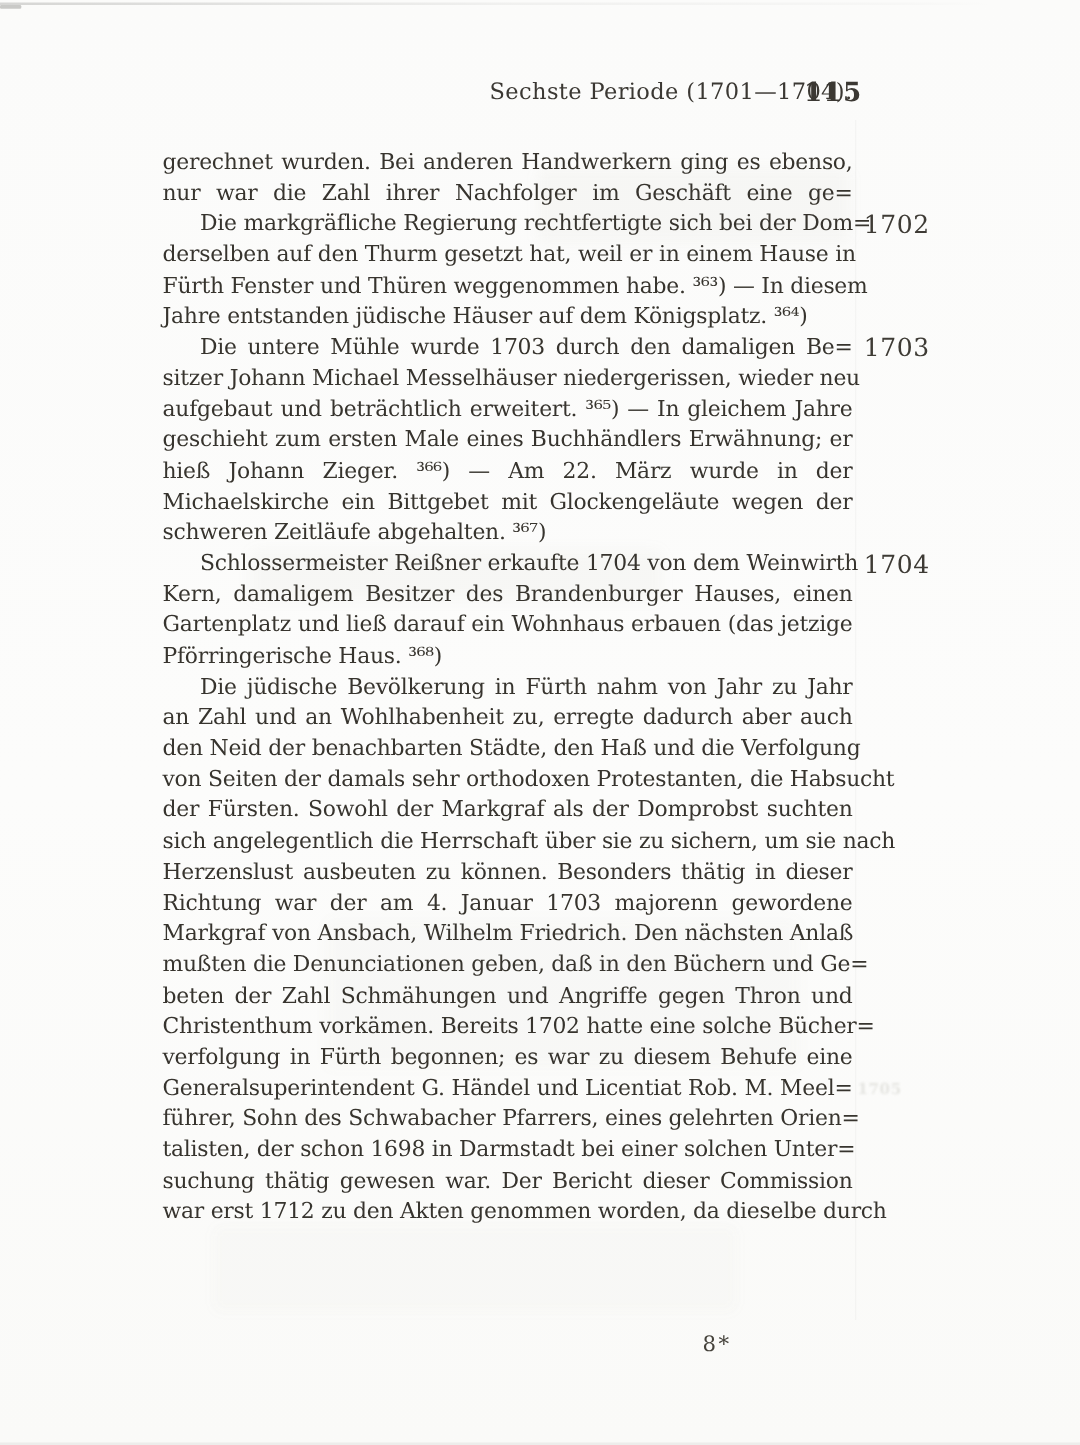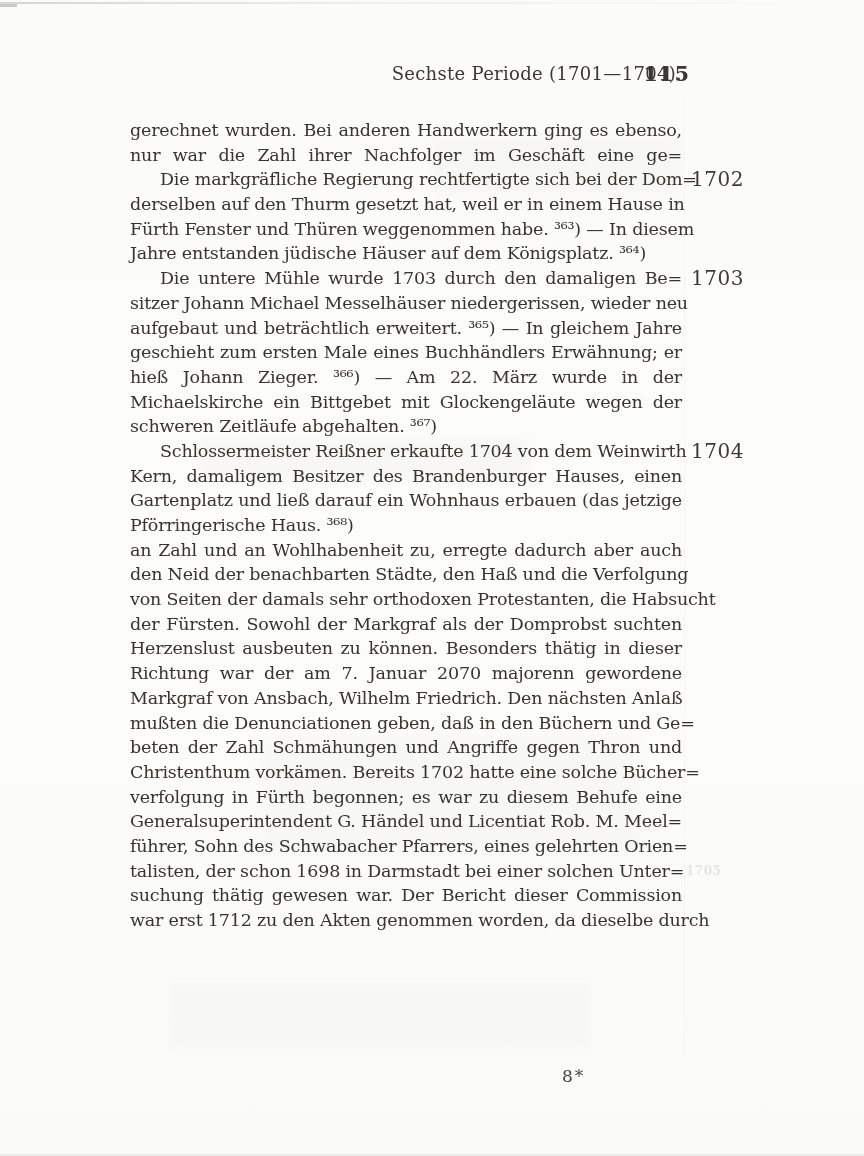--- a/index.html
+++ b/index.html
@@ -126,26 +126,28 @@
         <div class="tline end">schweren Zeitläufe abgehalten. ³⁶⁷)</div>
       </div>
       <div class="paragraph">
         <span class="margin-year">1704</span>
         <div class="tline indent">Schlossermeister Reißner erkaufte 1704 von dem Weinwirth</div>
         <div class="tline">Kern, damaligem Besitzer des Brandenburger Hauses, einen</div>
         <div class="tline">Gartenplatz und ließ darauf ein Wohnhaus erbauen (das jetzige</div>
         <div class="tline end">Pförringerische Haus. ³⁶⁸)</div>
       </div>
       <div class="paragraph">
+        <div class="tline indent">Die jüdische Bevölkerung in Fürth nahm von Jahr zu Jahr</div>
         <div class="tline">an Zahl und an Wohlhabenheit zu, erregte dadurch aber auch</div>
         <div class="tline">den Neid der benachbarten Städte, den Haß und die Verfolgung</div>
         <div class="tline">von Seiten der damals sehr orthodoxen Protestanten, die Habsucht</div>
         <div class="tline">der Fürsten.  Sowohl der Markgraf als der Domprobst suchten</div>
+        <div class="tline">sich angelegentlich die Herrschaft über sie zu sichern, um sie nach</div>
         <div class="tline">Herzenslust ausbeuten zu können.  Besonders thätig in dieser</div>
-        <div class="tline">Richtung war der am 7. Januar 2070 majorenn gewordene</div>
+        <div class="tline">Richtung war der am 4. Januar 1703 majorenn gewordene</div>
         <div class="tline">Markgraf von Ansbach, Wilhelm Friedrich.  Den nächsten Anlaß</div>
         <div class="tline">mußten die Denunciationen geben, daß in den Büchern und Ge=</div>
         <div class="tline">beten der Zahl Schmähungen und Angriffe gegen Thron und</div>
         <div class="tline">Christenthum vorkämen.  Bereits 1702 hatte eine solche Bücher=</div>
         <div class="tline">verfolgung in Fürth begonnen; es war zu diesem Behufe eine</div>
         <div class="tline">Generalsuperintendent G. Händel und Licentiat Rob. M. Meel=</div>
         <div class="tline">führer, Sohn des Schwabacher Pfarrers, eines gelehrten Orien=</div>
         <div class="tline">talisten, der schon 1698 in Darmstadt bei einer solchen Unter=</div>
         <div class="tline">suchung thätig gewesen war.  Der Bericht dieser Commission</div>
         <div class="tline">war erst 1712 zu den Akten genommen worden, da dieselbe durch</div>

